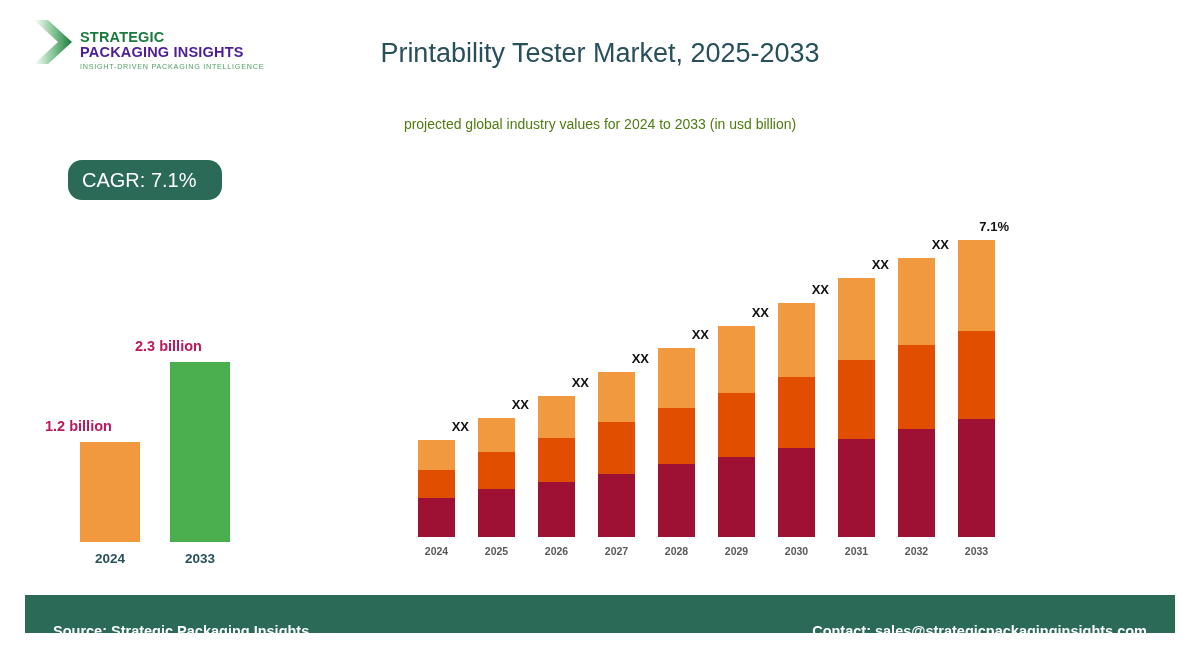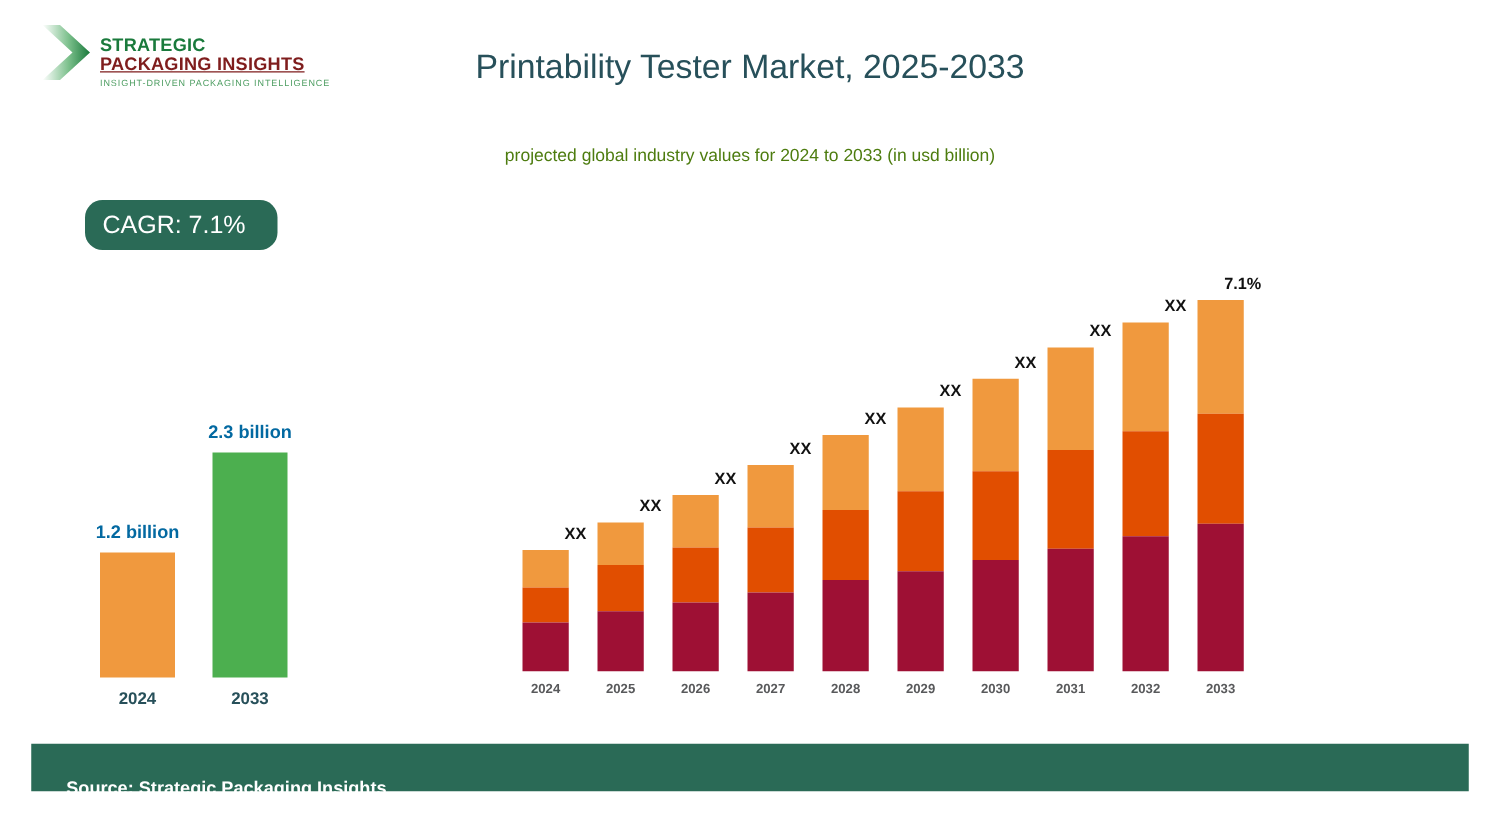--- a/index.html
+++ b/index.html
@@ -17,21 +17,21 @@
   }
 
   
   .logo { position: absolute; left: 32px; top: 14px; width: 220px; height: 62px; }
   .logo-mark { position: absolute; left: 0px; top: 4px; width: 44px; height: 48px; }
   .logo-text { position: absolute; left: 48px; top: 16px; }
   .logo-line1, .logo-line2 {
     font-size: 14.5px; font-weight: bold; color: #1a7a3c;
     letter-spacing: 0.2px; line-height: 15px; white-space: nowrap;
   }
-  .logo-line2 { color: #7f1d1d; text-decoration: underline; }
+  .logo-line2 { color: #4c1d95; }
   .logo-tag {
     position: absolute; left: 48px; top: 48px;
     font-size: 7.2px; color: #4f9e63; letter-spacing: 0.75px; white-space: nowrap;
   }
 
   
   .title {
     position: absolute; left: 0; top: 38px; width: 1200px;
     text-align: center; font-size: 27px; color: #27505a; font-weight: 400;
   }
@@ -47,22 +47,22 @@
     background: #2a6a56; color: #ffffff;
     font-size: 20px; display: flex; align-items: center; padding-left: 14px; border-radius: 14px;
   }
 
   
   .left-panel { position: absolute; left: 55px; top: 320px; width: 230px; height: 250px; }
   .lbar { position: absolute; bottom: 28px; }
   .lbar-2024 { left: 25px; width: 60px; height: 100px; background: #F0993E; }
   .lbar-2033 { left: 115px; width: 60px; height: 180px; background: #4CAF4F; }
   .lbar-value {
-    position: absolute; text-align: center; width: 130px;
-    font-size: 14.5px; font-weight: bold; color: #0369a1;
+    position: absolute; width: 130px;
+    font-size: 14.5px; font-weight: bold; color: #be185d;
   }
   .lv-2024 { left: -10px; bottom: 136px; }
   .lv-2033 { left: 80px; bottom: 216px; }
   .lbar-cat {
     position: absolute; bottom: 4px; width: 90px; text-align: center;
     font-size: 13.5px; font-weight: bold; color: #27505a;
   }
   .lc-2024 { left: 10px; }
   .lc-2033 { left: 100px; }
 
@@ -216,15 +216,16 @@
           <div class="seg" style="height: 91px; background: rgb(240, 153, 62);"></div>
           <div class="seg" style="height: 88px; background: rgb(225, 78, 0);"></div>
           <div class="seg" style="height: 118px; background: rgb(158, 16, 52);"></div>
         </div>
         <div class="col-label">2033</div>
       </div>
     </div>
 
   <div class="footer">
     <div class="footer-text">Source: Strategic Packaging Insights</div>
+    <div class="footer-text">Contact: sales@strategicpackaginginsights.com</div>
   </div>
 
 </div>
 
 </body></html>

